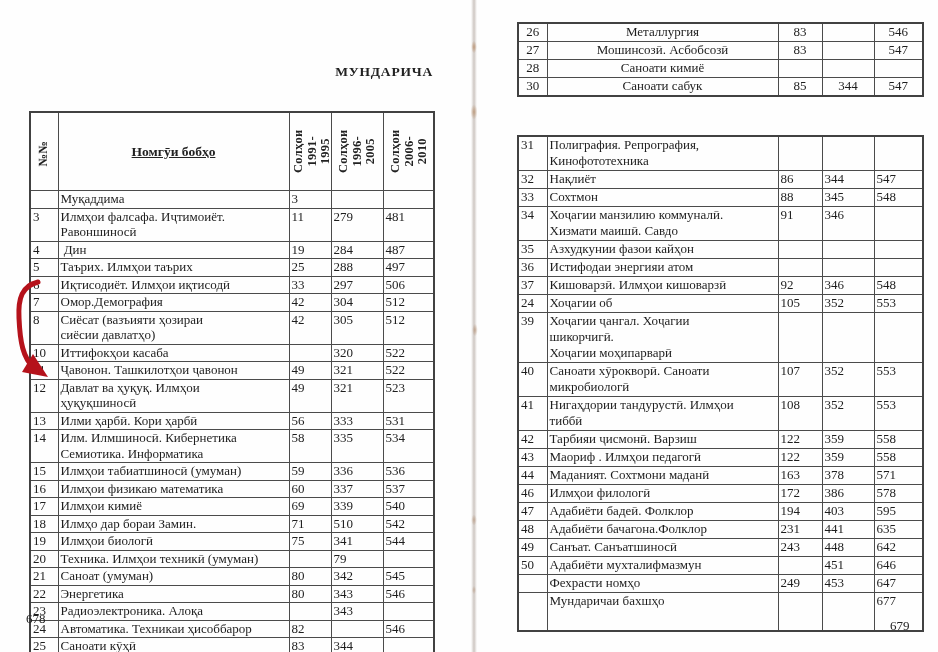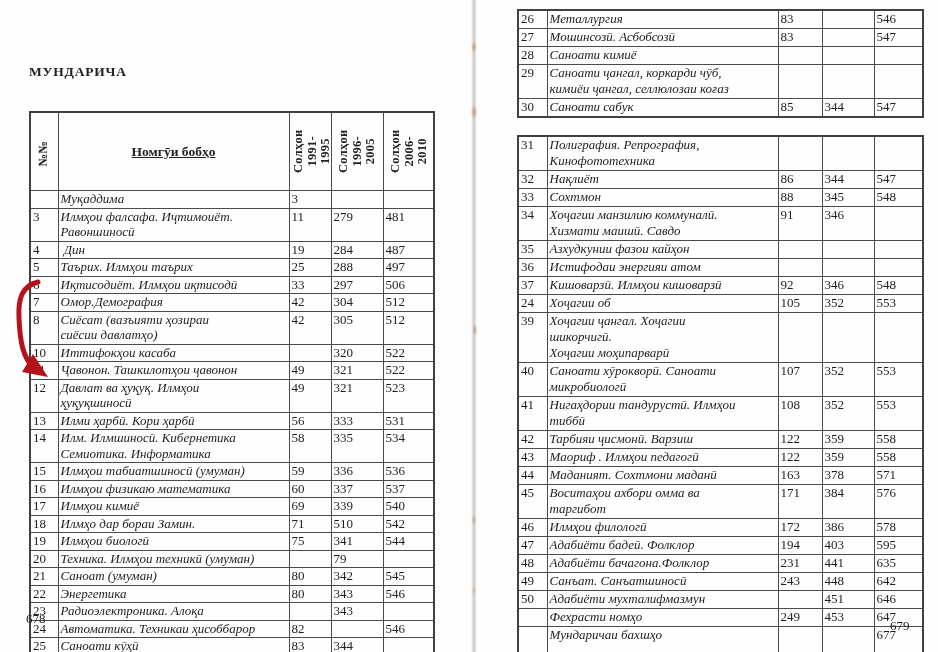--- a/index.html
+++ b/index.html
@@ -9,21 +9,21 @@
     font-family:"Liberation Serif","DejaVu Serif",serif;
     color:#1c1c1c;
     position:relative;
     overflow:hidden;
   }
   .canvas{position:relative;width:938px;height:652px;background:#fefefe;}
 
   
   .page-title{
     position:absolute;left:29px;top:64px;width:404px;
-    text-align:left;font-weight:bold;font-size:13.5px;
+    text-align:right;font-weight:bold;font-size:13.5px;
     letter-spacing:0.8px;color:#222;
   }
 
   
   table.toc{
     position:absolute;
     border-collapse:collapse;table-layout:fixed;
     background:transparent;
   }
   table.toc,table.toc th,table.toc td{
@@ -37,21 +37,21 @@
   table.toc td{
     padding:0 2px 1px 2px;
     vertical-align:top;
     font-size:13px;
     color:#1d1d1d;
   }
   #left-table td{line-height:15.5px;}
   #right-table-1 td,#right-table-2 td{line-height:16px;}
 
   td.num{padding-left:5px;}
-  td.name{padding-left:6px;white-space:pre-line;font-style:italic;}
+  td.name{padding-left:6px;white-space:pre-line;}
   td.v{padding-left:8px;}
 
   #left-table thead th{height:77px;}
   .rot{
     display:inline-block;
     transform:rotate(-90deg);
     white-space:pre-line;
     font-weight:bold;
     font-size:12.5px;line-height:13.5px;
     letter-spacing:0.3px;
@@ -279,21 +279,21 @@
 
   <div class="pagenum left">678</div>
 
   <svg class="red-arrow" viewBox="0 0 48 108">
     <path d="M 28 4 C 12 8, 8 20, 9 40 C 10 64, 13 80, 24 90" stroke="#b5121b" fill="none" stroke-width="5" stroke-linecap="round"></path>
     <path d="M 38 99 L 12 94 L 23 76 Z" fill="#b5121b"></path>
   </svg>
 
   <div class="crease"></div>
 
-  <table class="toc" id="right-table-1" style="left:517px;top:9px;width:405px;">
+  <table class="toc" id="right-table-1" style="left:517px;top:22px;width:405px;text-align:center;">
     <colgroup>
       <col style="width:29px">
         <col style="width:231px">
         <col style="width:44px">
       <col style="width:52px">
         <col style="width:49px">
     </colgroup>
     <tbody>
         <tr>
           <td class="num">26</td>
@@ -305,28 +305,20 @@
         <tr>
           <td class="num">27</td>
           <td class="name">Мошинсозӣ. Асбобсозӣ</td>
           <td class="v">83</td>
           <td class="v"></td>
           <td class="v">547</td>
         </tr>
         <tr>
           <td class="num">28</td>
           <td class="name">Саноати кимиё</td>
-          <td class="v"></td>
-          <td class="v"></td>
-          <td class="v"></td>
-        </tr>
-        <tr>
-          <td class="num">29</td>
-          <td class="name">Саноати ҷангал, коркарди чӯб,
-кимиёи ҷангал, селлюлозаи коғаз</td>
           <td class="v"></td>
           <td class="v"></td>
           <td class="v"></td>
         </tr>
         <tr>
           <td class="num">30</td>
           <td class="name">Саноати сабук</td>
           <td class="v">85</td>
           <td class="v">344</td>
           <td class="v">547</td>
@@ -441,28 +433,20 @@
           <td class="v">558</td>
         </tr>
         <tr>
           <td class="num">44</td>
           <td class="name">Маданият. Сохтмони маданӣ</td>
           <td class="v">163</td>
           <td class="v">378</td>
           <td class="v">571</td>
         </tr>
         <tr>
-          <td class="num">45</td>
-          <td class="name">Воситаҳои ахбори омма ва
-таргибот</td>
-          <td class="v">171</td>
-          <td class="v">384</td>
-          <td class="v">576</td>
-        </tr>
-        <tr>
           <td class="num">46</td>
           <td class="name">Илмҳои филологӣ</td>
           <td class="v">172</td>
           <td class="v">386</td>
           <td class="v">578</td>
         </tr>
         <tr>
           <td class="num">47</td>
           <td class="name">Адабиёти бадеӣ. Фолклор</td>
           <td class="v">194</td>

